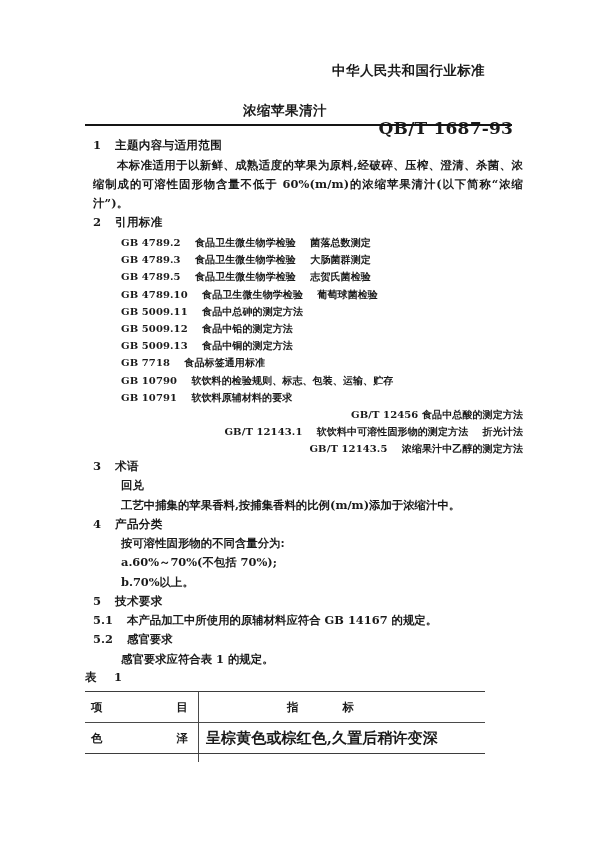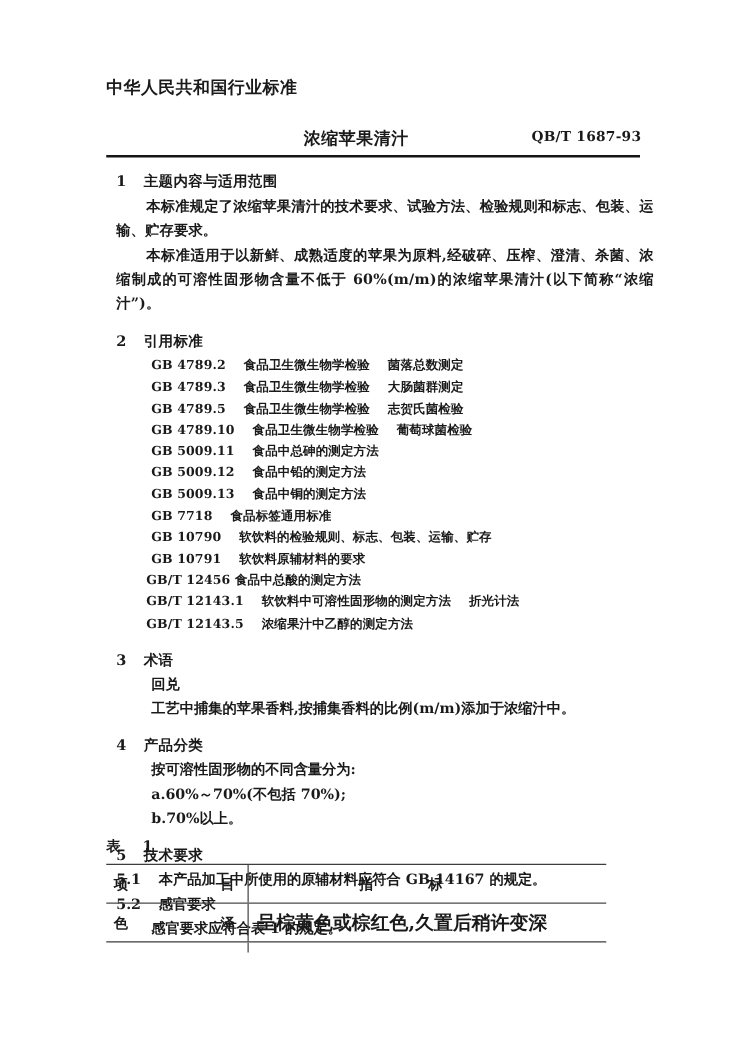--- a/index.html
+++ b/index.html
@@ -23,21 +23,21 @@
   }
 
   
   .masthead {
     position: absolute;
     left: 85px;
     top: 62px;
     width: 400px;
   }
   .nat-title {
-    text-align: left;
+    text-align: right;
     font-size: 13.5px;
     font-weight: bold;
     letter-spacing: 0.4px;
     line-height: 1.3;
   }
   .std-line {
     position: relative;
     margin-top: 22px;
     height: 20px;
   }
@@ -46,22 +46,22 @@
     left: 0;
     right: 0;
     text-align: center;
     font-size: 13.5px;
     font-weight: bold;
     letter-spacing: 0.5px;
   }
   .std-code {
     position: absolute;
     right: -28px;
-    top: 1px;
-    font-size: 11px;
+    top: 16px;
+    font-size: 17px;
     font-weight: bold;
     letter-spacing: 0.2px;
   }
 
   .rule-main {
     position: absolute;
     left: 85px;
     top: 124px;
     width: 427px;
     height: 0;
@@ -72,21 +72,20 @@
   .content {
     position: absolute;
     left: 93px;
     top: 136px;
     width: 430px;
     font-size: 11.4px;
     line-height: 1.62;
   }
 
   .sec {
-    margin-top: 11px;
   }
   .sec:first-child { margin-top: 0; }
 
   .sec-head {
     font-weight: bold;
     font-size: 11.6px;
     letter-spacing: 0.3px;
     white-space: pre;
   }
   .sec-num {
@@ -108,21 +107,21 @@
     margin-top: 2px;
   }
   .std-item {
     font-weight: bold;
     font-size: 10px;
     padding-left: 28px;
     line-height: 1.72;
     white-space: pre;
     letter-spacing: 0.1px;
   }
-  .std-item.tight { padding-left: 24px; }
+  .std-item.tight { padding-left: 24px; text-align: right; }
 
   .indent1 {
     font-weight: bold;
     padding-left: 28px;
     line-height: 1.7;
     font-size: 11.4px;
   }
 
   .clause {
     font-weight: bold;
@@ -220,21 +219,20 @@
       <div class="std-code">QB/T 1687-93</div>
     </div>
   </div>
 
   <div class="rule-main"></div>
 
   <div class="content">
 
     <div class="sec">
       <div class="sec-head"><span class="sec-num">1</span><span>主题内容与适用范围</span></div>
-      <div class="para">本标准规定了浓缩苹果清汁的技术要求、试验方法、检验规则和标志、包装、运输、贮存要求。</div>
       <div class="para">本标准适用于以新鲜、成熟适度的苹果为原料,经破碎、压榨、澄清、杀菌、浓缩制成的可溶性固形物含量不低于 60%(m/m)的浓缩苹果清汁(以下简称“浓缩汁”)。</div>
     </div>
 
     <div class="sec">
       <div class="sec-head"><span class="sec-num">2</span><span>引用标准</span></div>
       <div class="std-list">
         <div class="std-item">GB 4789.2    食品卫生微生物学检验    菌落总数测定</div>
         <div class="std-item">GB 4789.3    食品卫生微生物学检验    大肠菌群测定</div>
         <div class="std-item">GB 4789.5    食品卫生微生物学检验    志贺氏菌检验</div>
         <div class="std-item">GB 4789.10    食品卫生微生物学检验    葡萄球菌检验</div>

